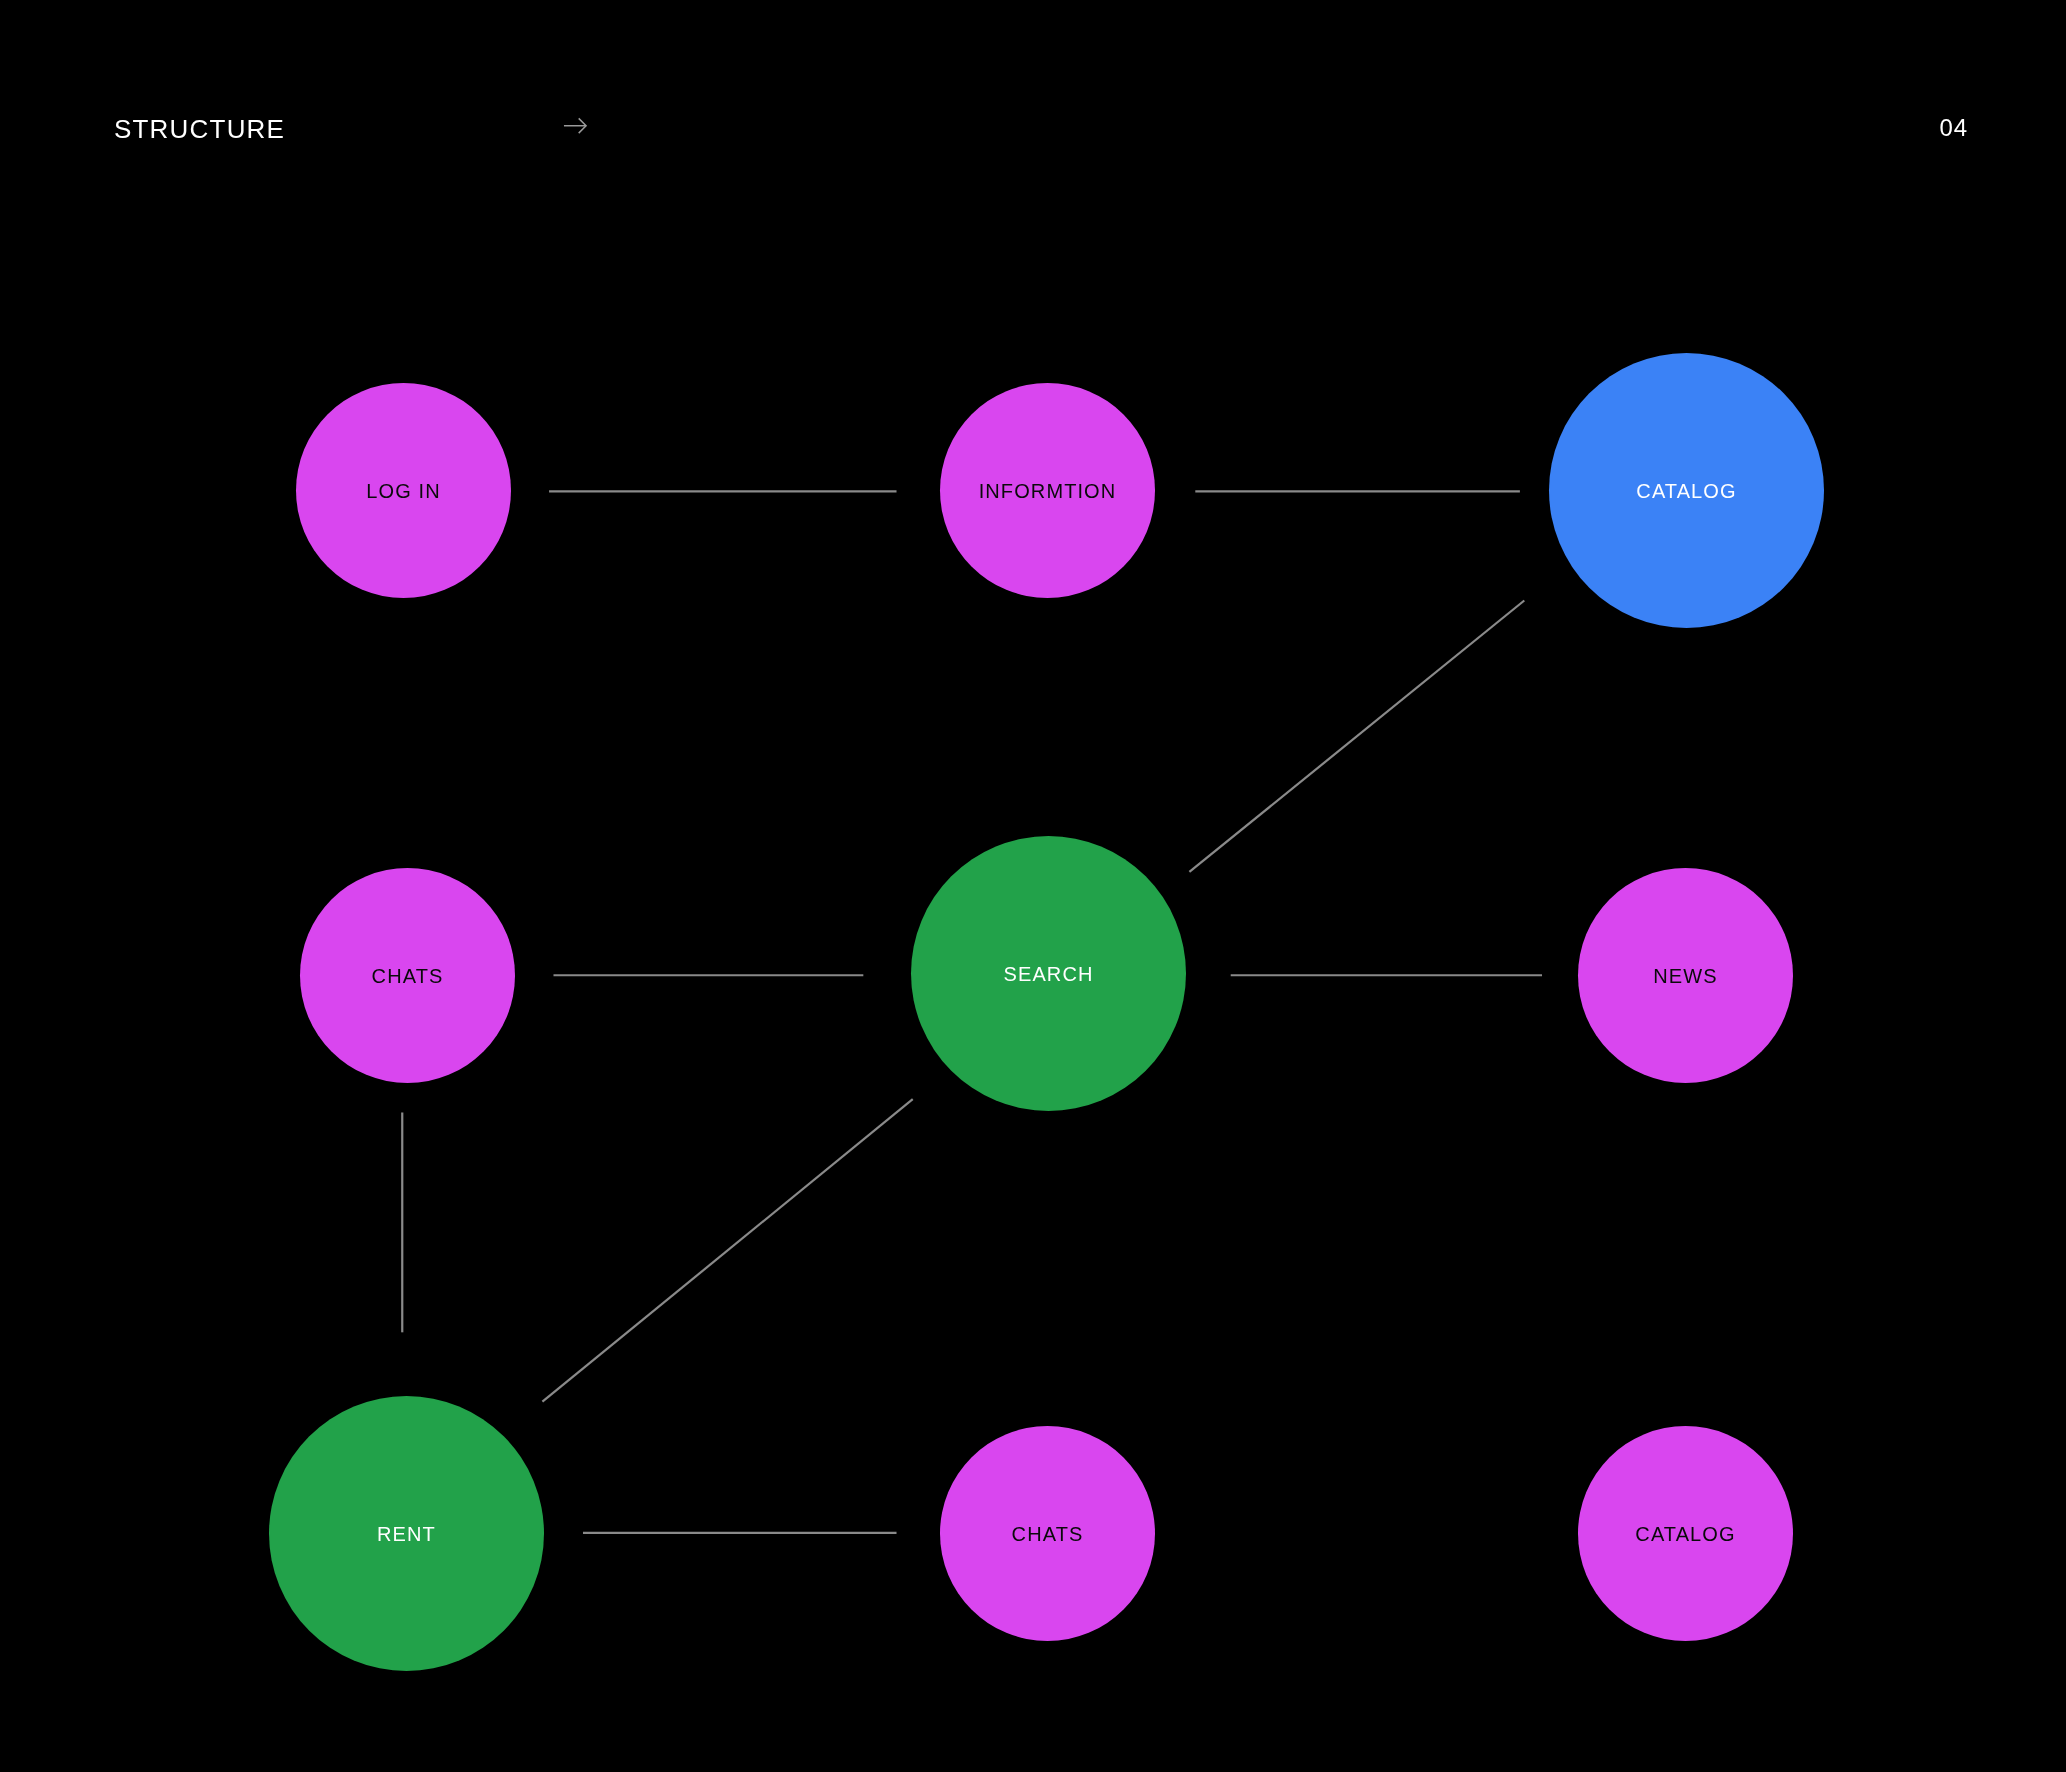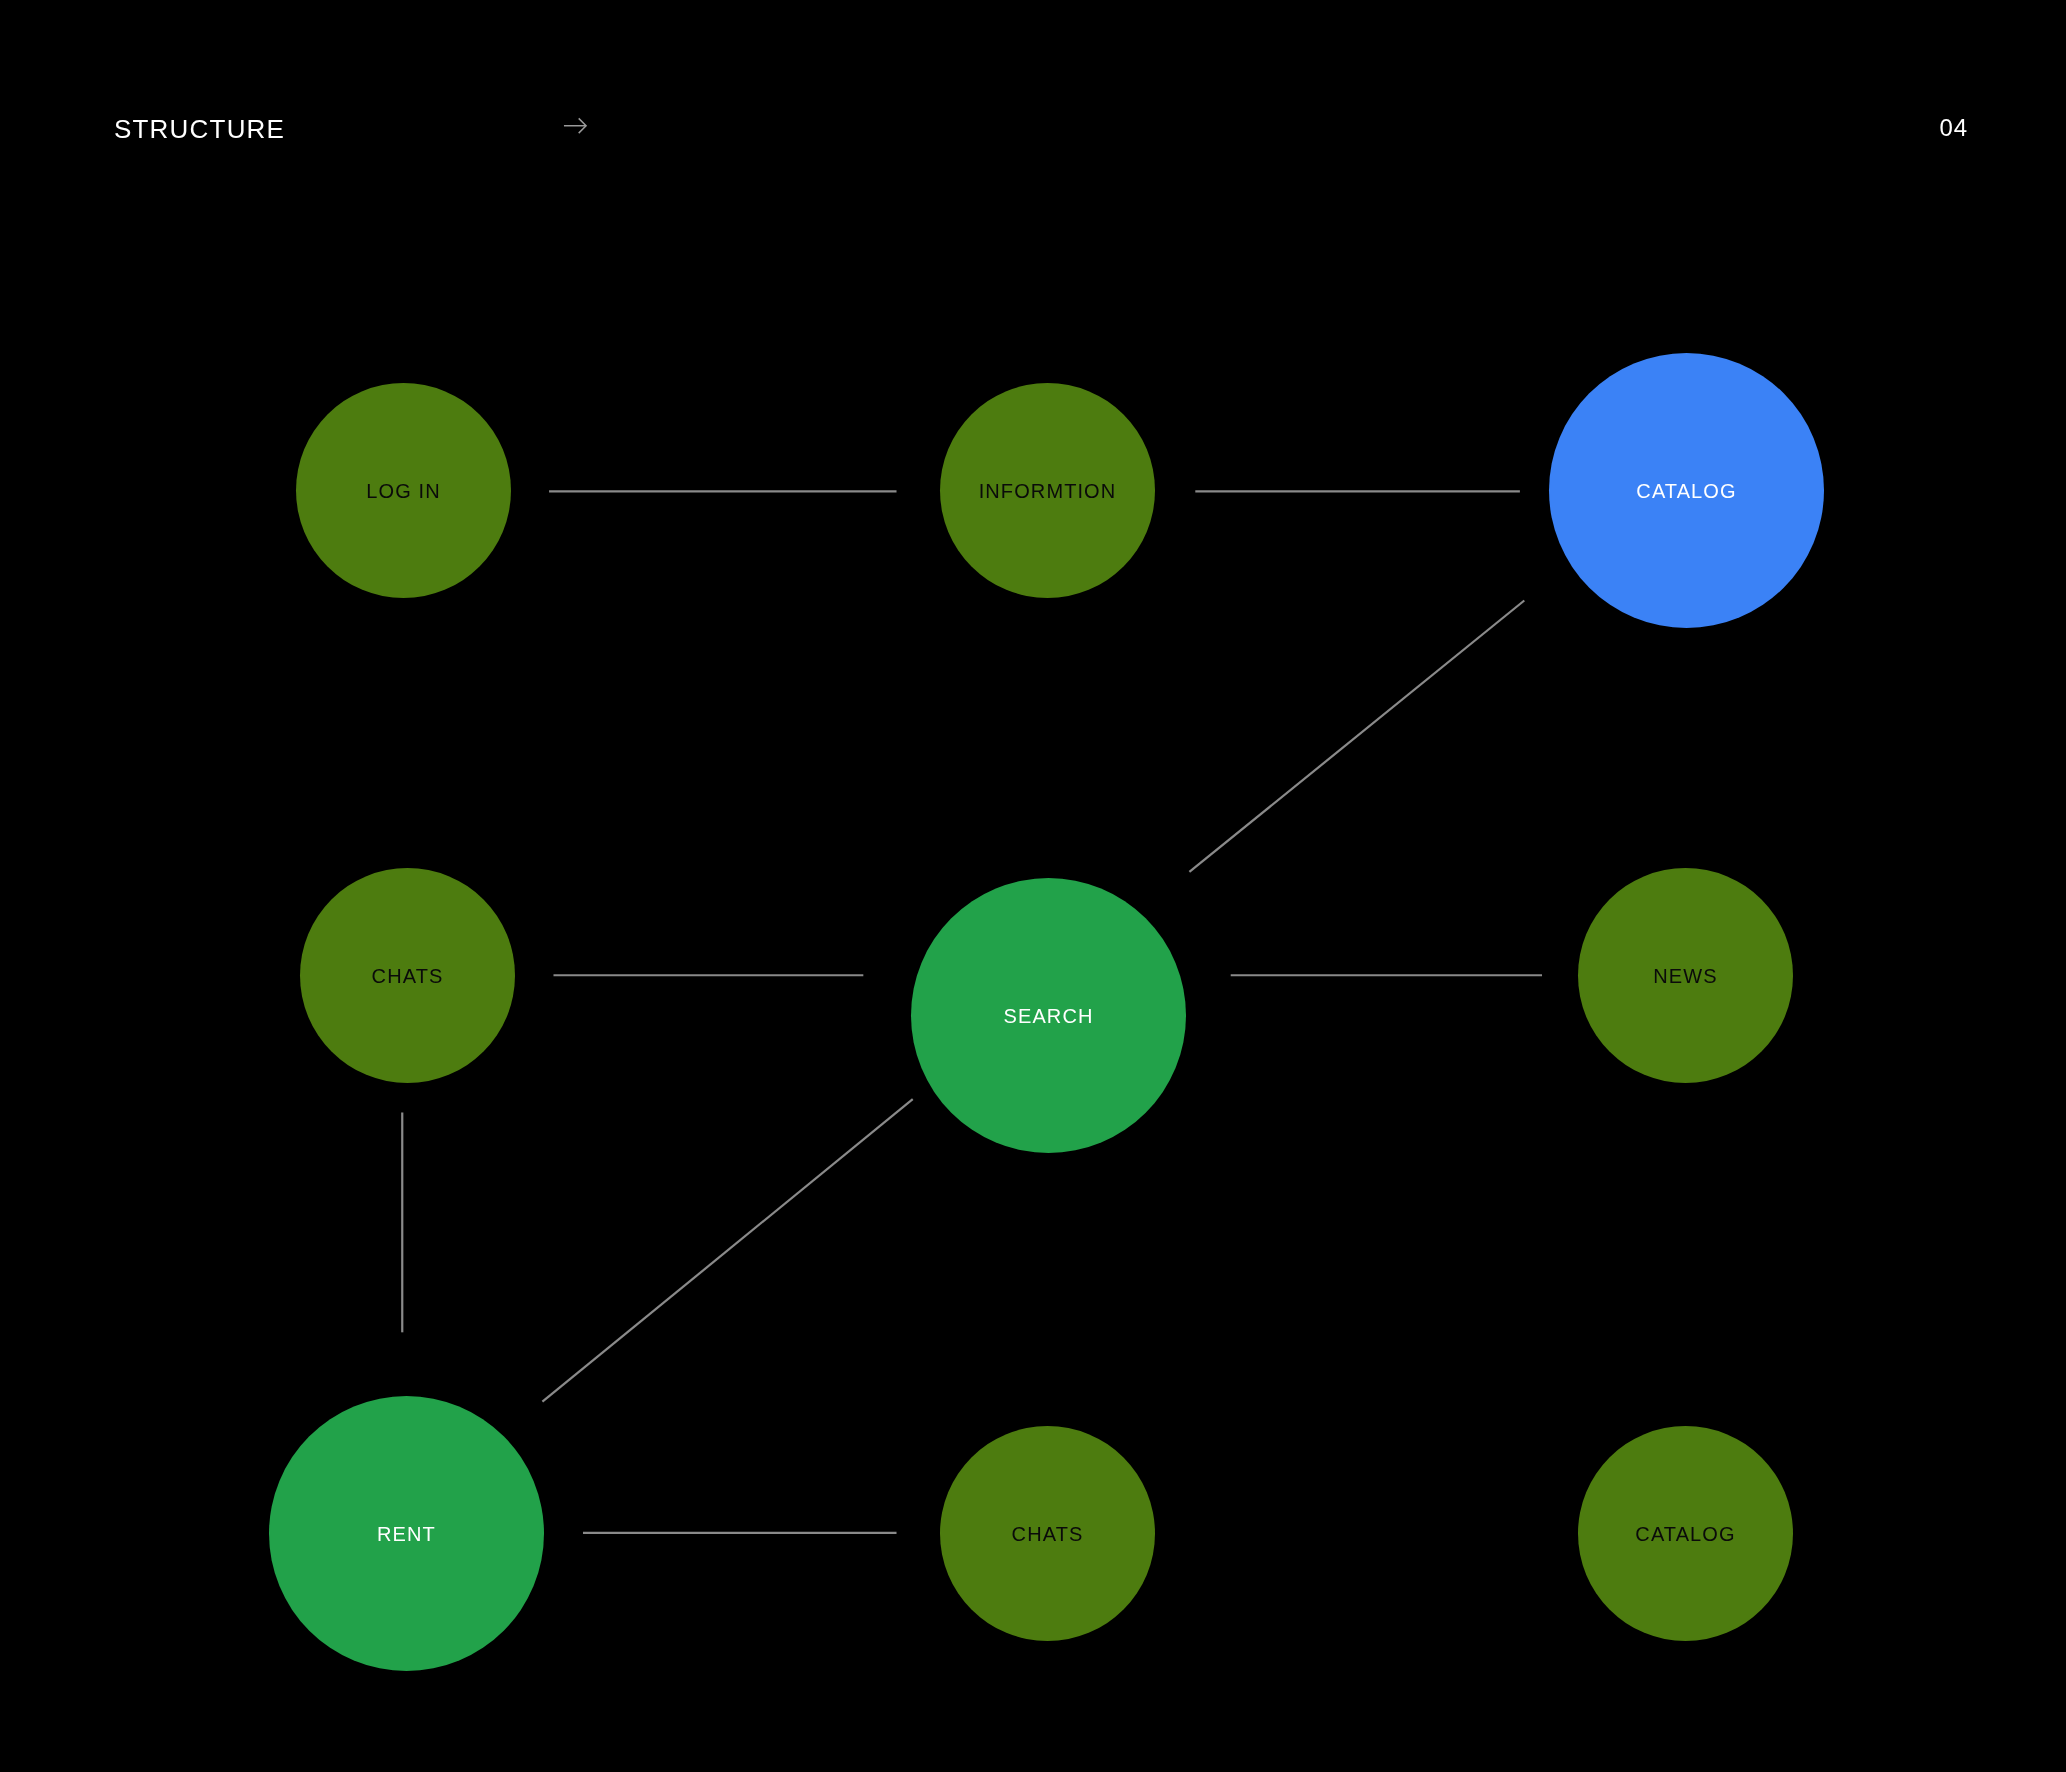--- a/index.html
+++ b/index.html
@@ -84,21 +84,21 @@
     box-sizing: border-box;
   }
   .node-label {
     font-size: 20px;
     letter-spacing: 1.1px;
     font-weight: 400;
     white-space: nowrap;
     text-align: center;
     line-height: 1;
   }
-  .node.fill-white { background: #4d7c0f; }
+  .node.fill-white { background: #d946ef; }
   .node.fill-white .node-label { color: #0a0a0a; }
   .node.fill-green { background: #22a24a; }
   .node.fill-green .node-label { color: #ffffff; }
 </style>
 </head>
 <body>
 
 <div id="stage">
 
   <div class="header">
@@ -131,21 +131,21 @@
         </div>
         <div class="node fill-white" style="width: 215px; height: 215px; left: 940px; top: 383px;">
           <span class="node-label">INFORMTION</span>
         </div>
         <div class="node fill-green" style="width: 275px; height: 275px; left: 1549px; top: 353px; background: #3b82f6;">
           <span class="node-label">CATALOG</span>
         </div>
         <div class="node fill-white" style="width: 215px; height: 215px; left: 300px; top: 868px;">
           <span class="node-label">CHATS</span>
         </div>
-        <div class="node fill-green" style="width: 275px; height: 275px; left: 911px; top: 878px; background: rgb(34, 162, 74);">
+        <div class="node fill-green" style="width: 275px; height: 275px; left: 911px; top: 836px; background: rgb(34, 162, 74);">
           <span class="node-label">SEARCH</span>
         </div>
         <div class="node fill-white" style="width: 215px; height: 215px; left: 1578px; top: 868px;">
           <span class="node-label">NEWS</span>
         </div>
         <div class="node fill-green" style="width: 275px; height: 275px; left: 269px; top: 1396px; background: rgb(34, 162, 74);">
           <span class="node-label">RENT</span>
         </div>
         <div class="node fill-white" style="width: 215px; height: 215px; left: 940px; top: 1426px;">
           <span class="node-label">CHATS</span>

